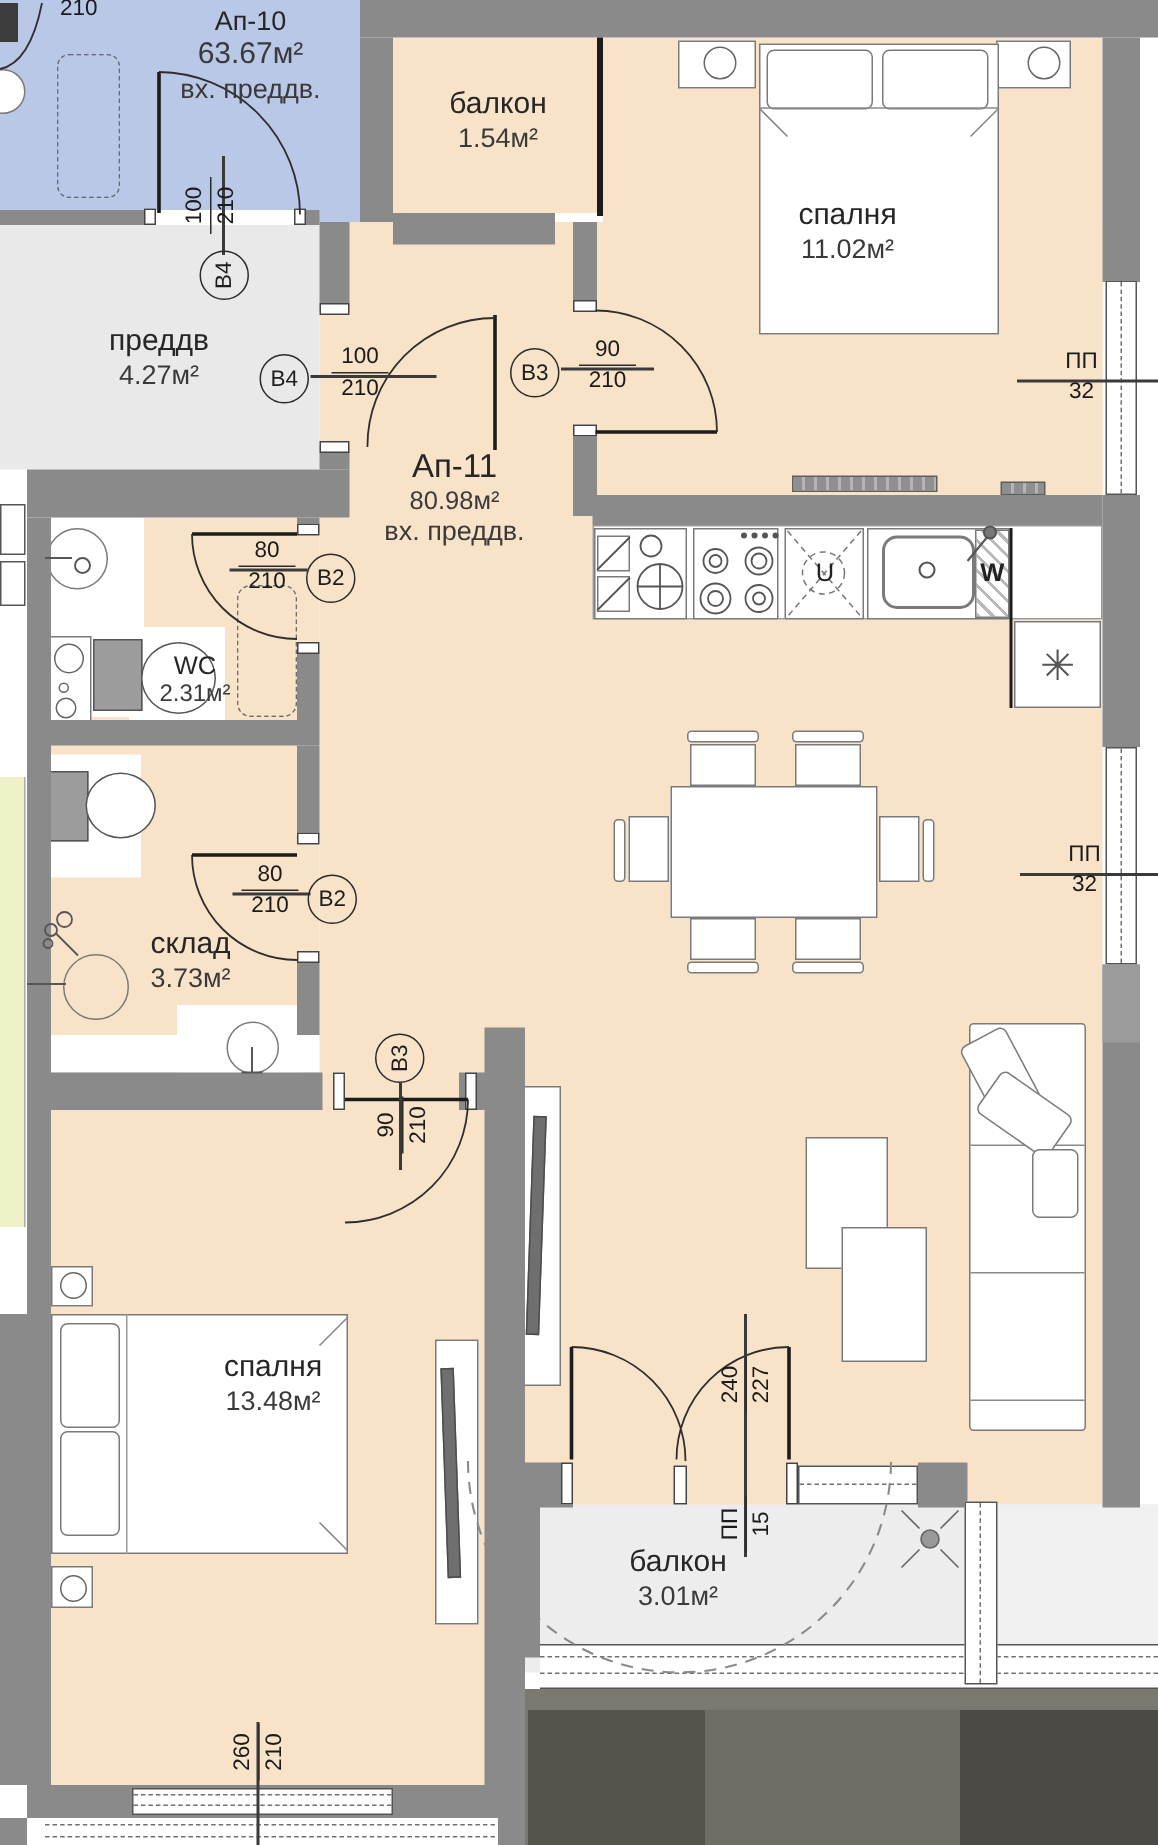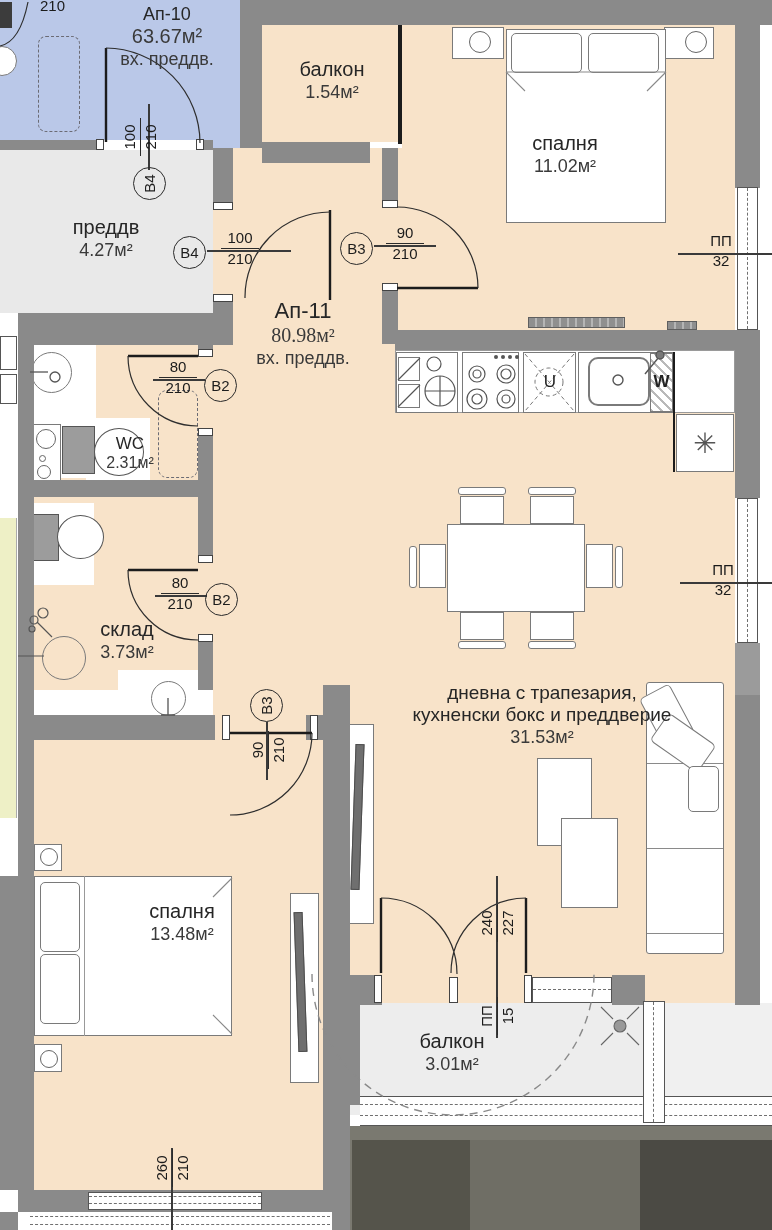--- a/index.html
+++ b/index.html
@@ -311,35 +311,30 @@
   <div class="rlabel" style="left:565px;top:132px;">
     <div class="rname">спалня</div>
     <div class="rarea">11.02м²</div>
   </div>
   <div class="rlabel" style="left:106px;top:216px;">
     <div class="rname">преддв</div>
     <div class="rarea">4.27м²</div>
   </div>
   <div class="rlabel" style="left:303px;top:298px;">
     <div class="rname" style="font-size:22px;">Ап-11</div>
-    <div class="rarea" style="font-size:20px;font-family:Liberation Serif, serif;">80.98м²</div>
+    <div class="rarea" style="font-size:17px;">80.98м²</div>
     <div class="rarea">вх. преддв.</div>
   </div>
   <div class="rlabel sm" style="left:130px;top:434px;">
     <div class="rname">WC</div>
     <div class="rarea">2.31м²</div>
   </div>
   <div class="rlabel" style="left:127px;top:618px;">
     <div class="rname">склад</div>
     <div class="rarea">3.73м²</div>
-  </div>
-  <div class="rlabel" style="left:542px;top:682px;">
-    <div class="rname" style="font-size:19px;">дневна с трапезария,</div>
-    <div class="rname" style="font-size:19px;">кухненски бокс и преддверие</div>
-    <div class="rarea">31.53м²</div>
   </div>
   <div class="rlabel" style="left:182px;top:900px;">
     <div class="rname">спалня</div>
     <div class="rarea">13.48м²</div>
   </div>
   <div class="rlabel" style="left:452px;top:1030px;">
     <div class="rname">балкон</div>
     <div class="rarea">3.01м²</div>
   </div>
 

